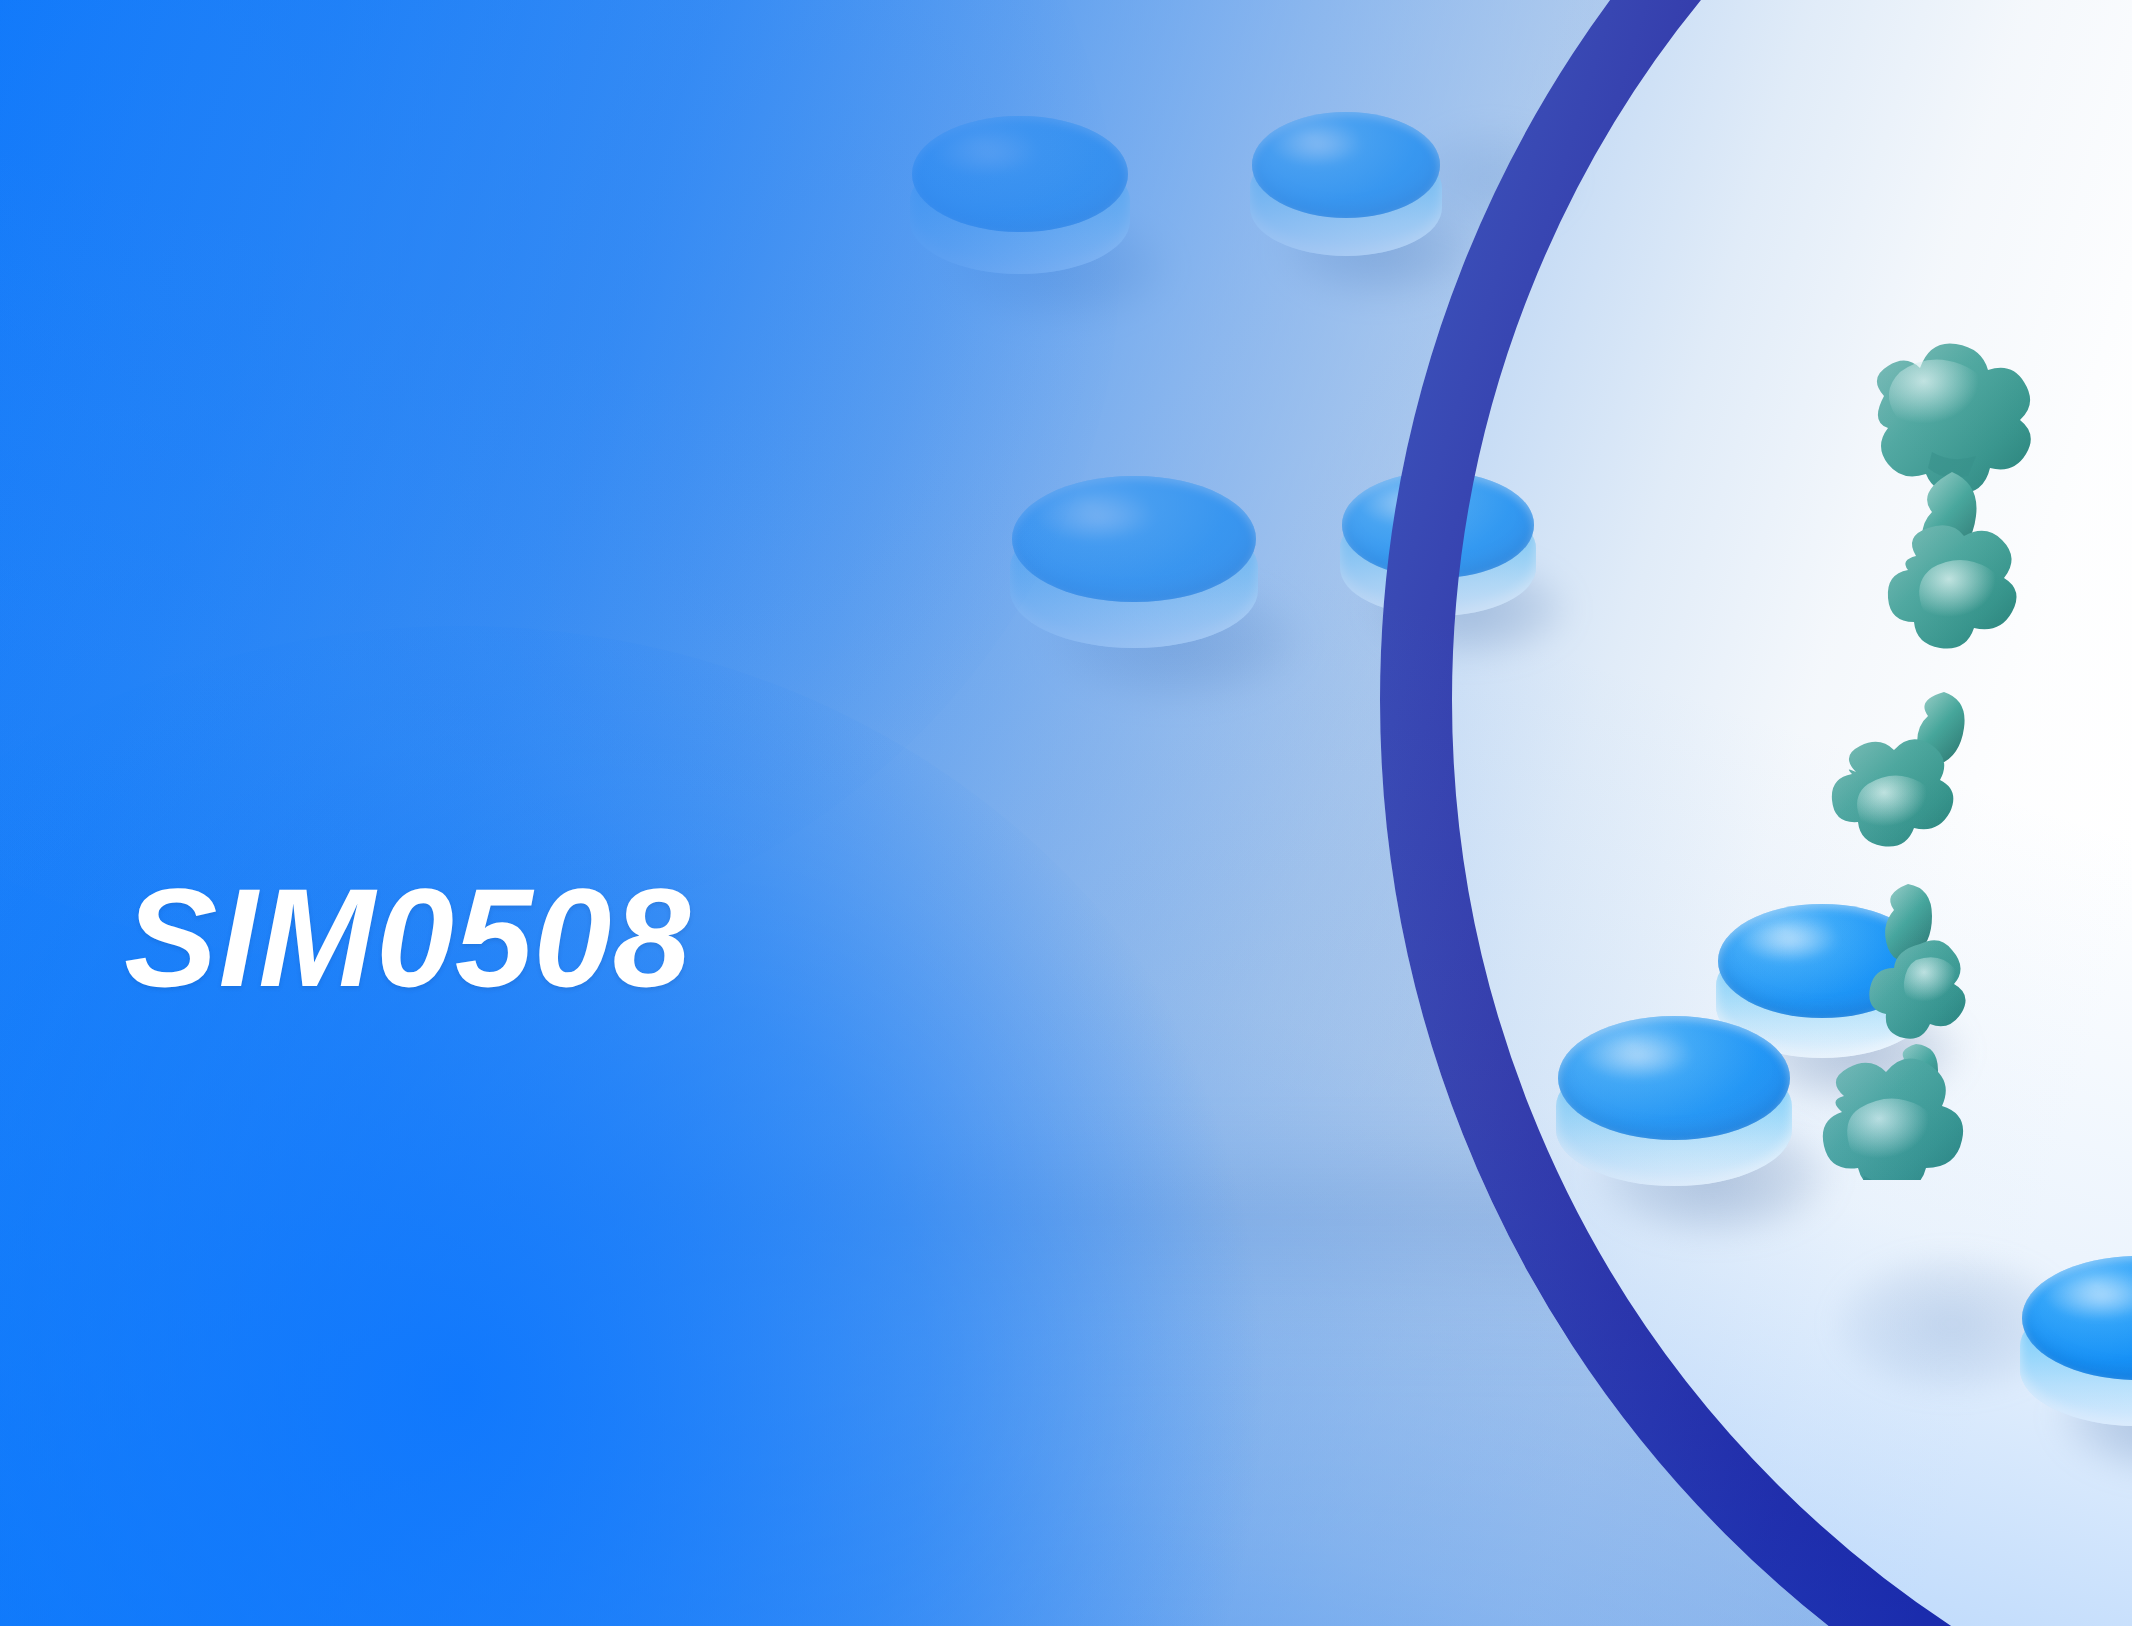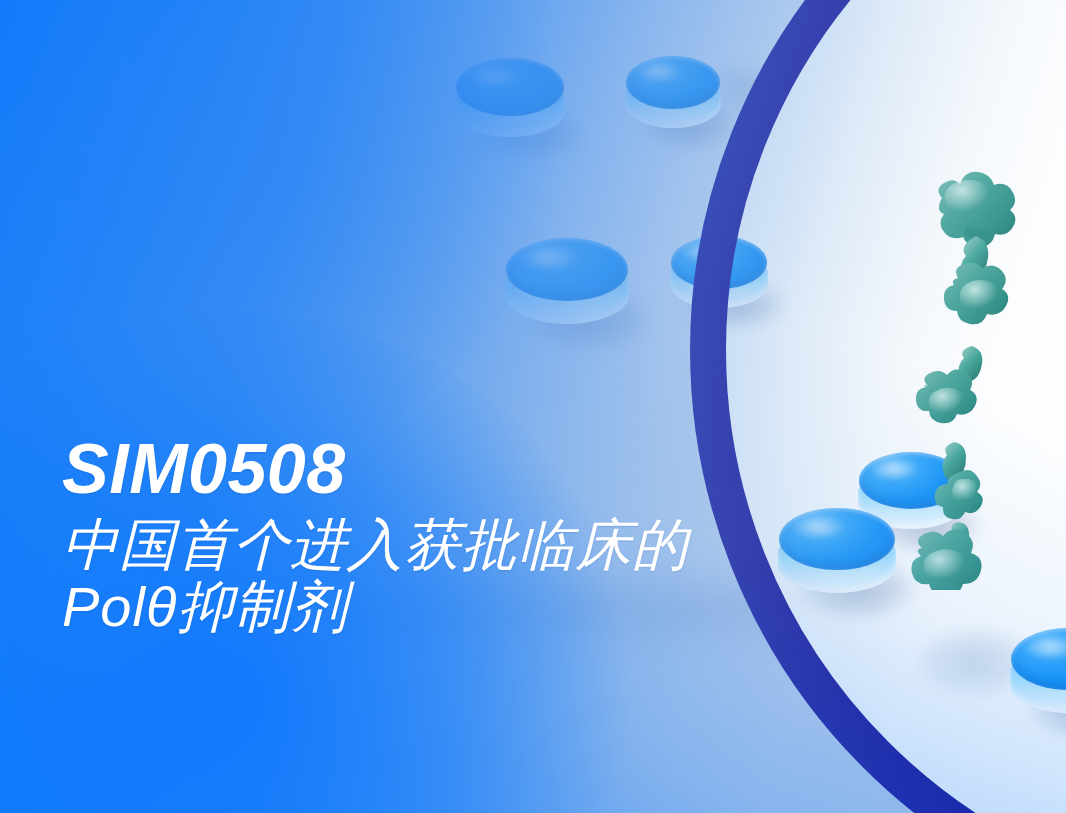--- a/index.html
+++ b/index.html
@@ -287,19 +287,15 @@
     </svg>
   </div>
 
   <div class="blue-wash"></div>
   <div class="blue-wash-b"></div>
   <div class="corner-glow"></div>
   <div class="topleft-glow"></div>
 
   <div class="title-block">
     <h1 class="title">SIM0508</h1>
-    <p class="subtitle">
-      <span>中国首个进入获批临床的</span>
-      <span>Polθ抑制剂</span>
-    </p>
   </div>
 
 </div>
 
 </body></html>

